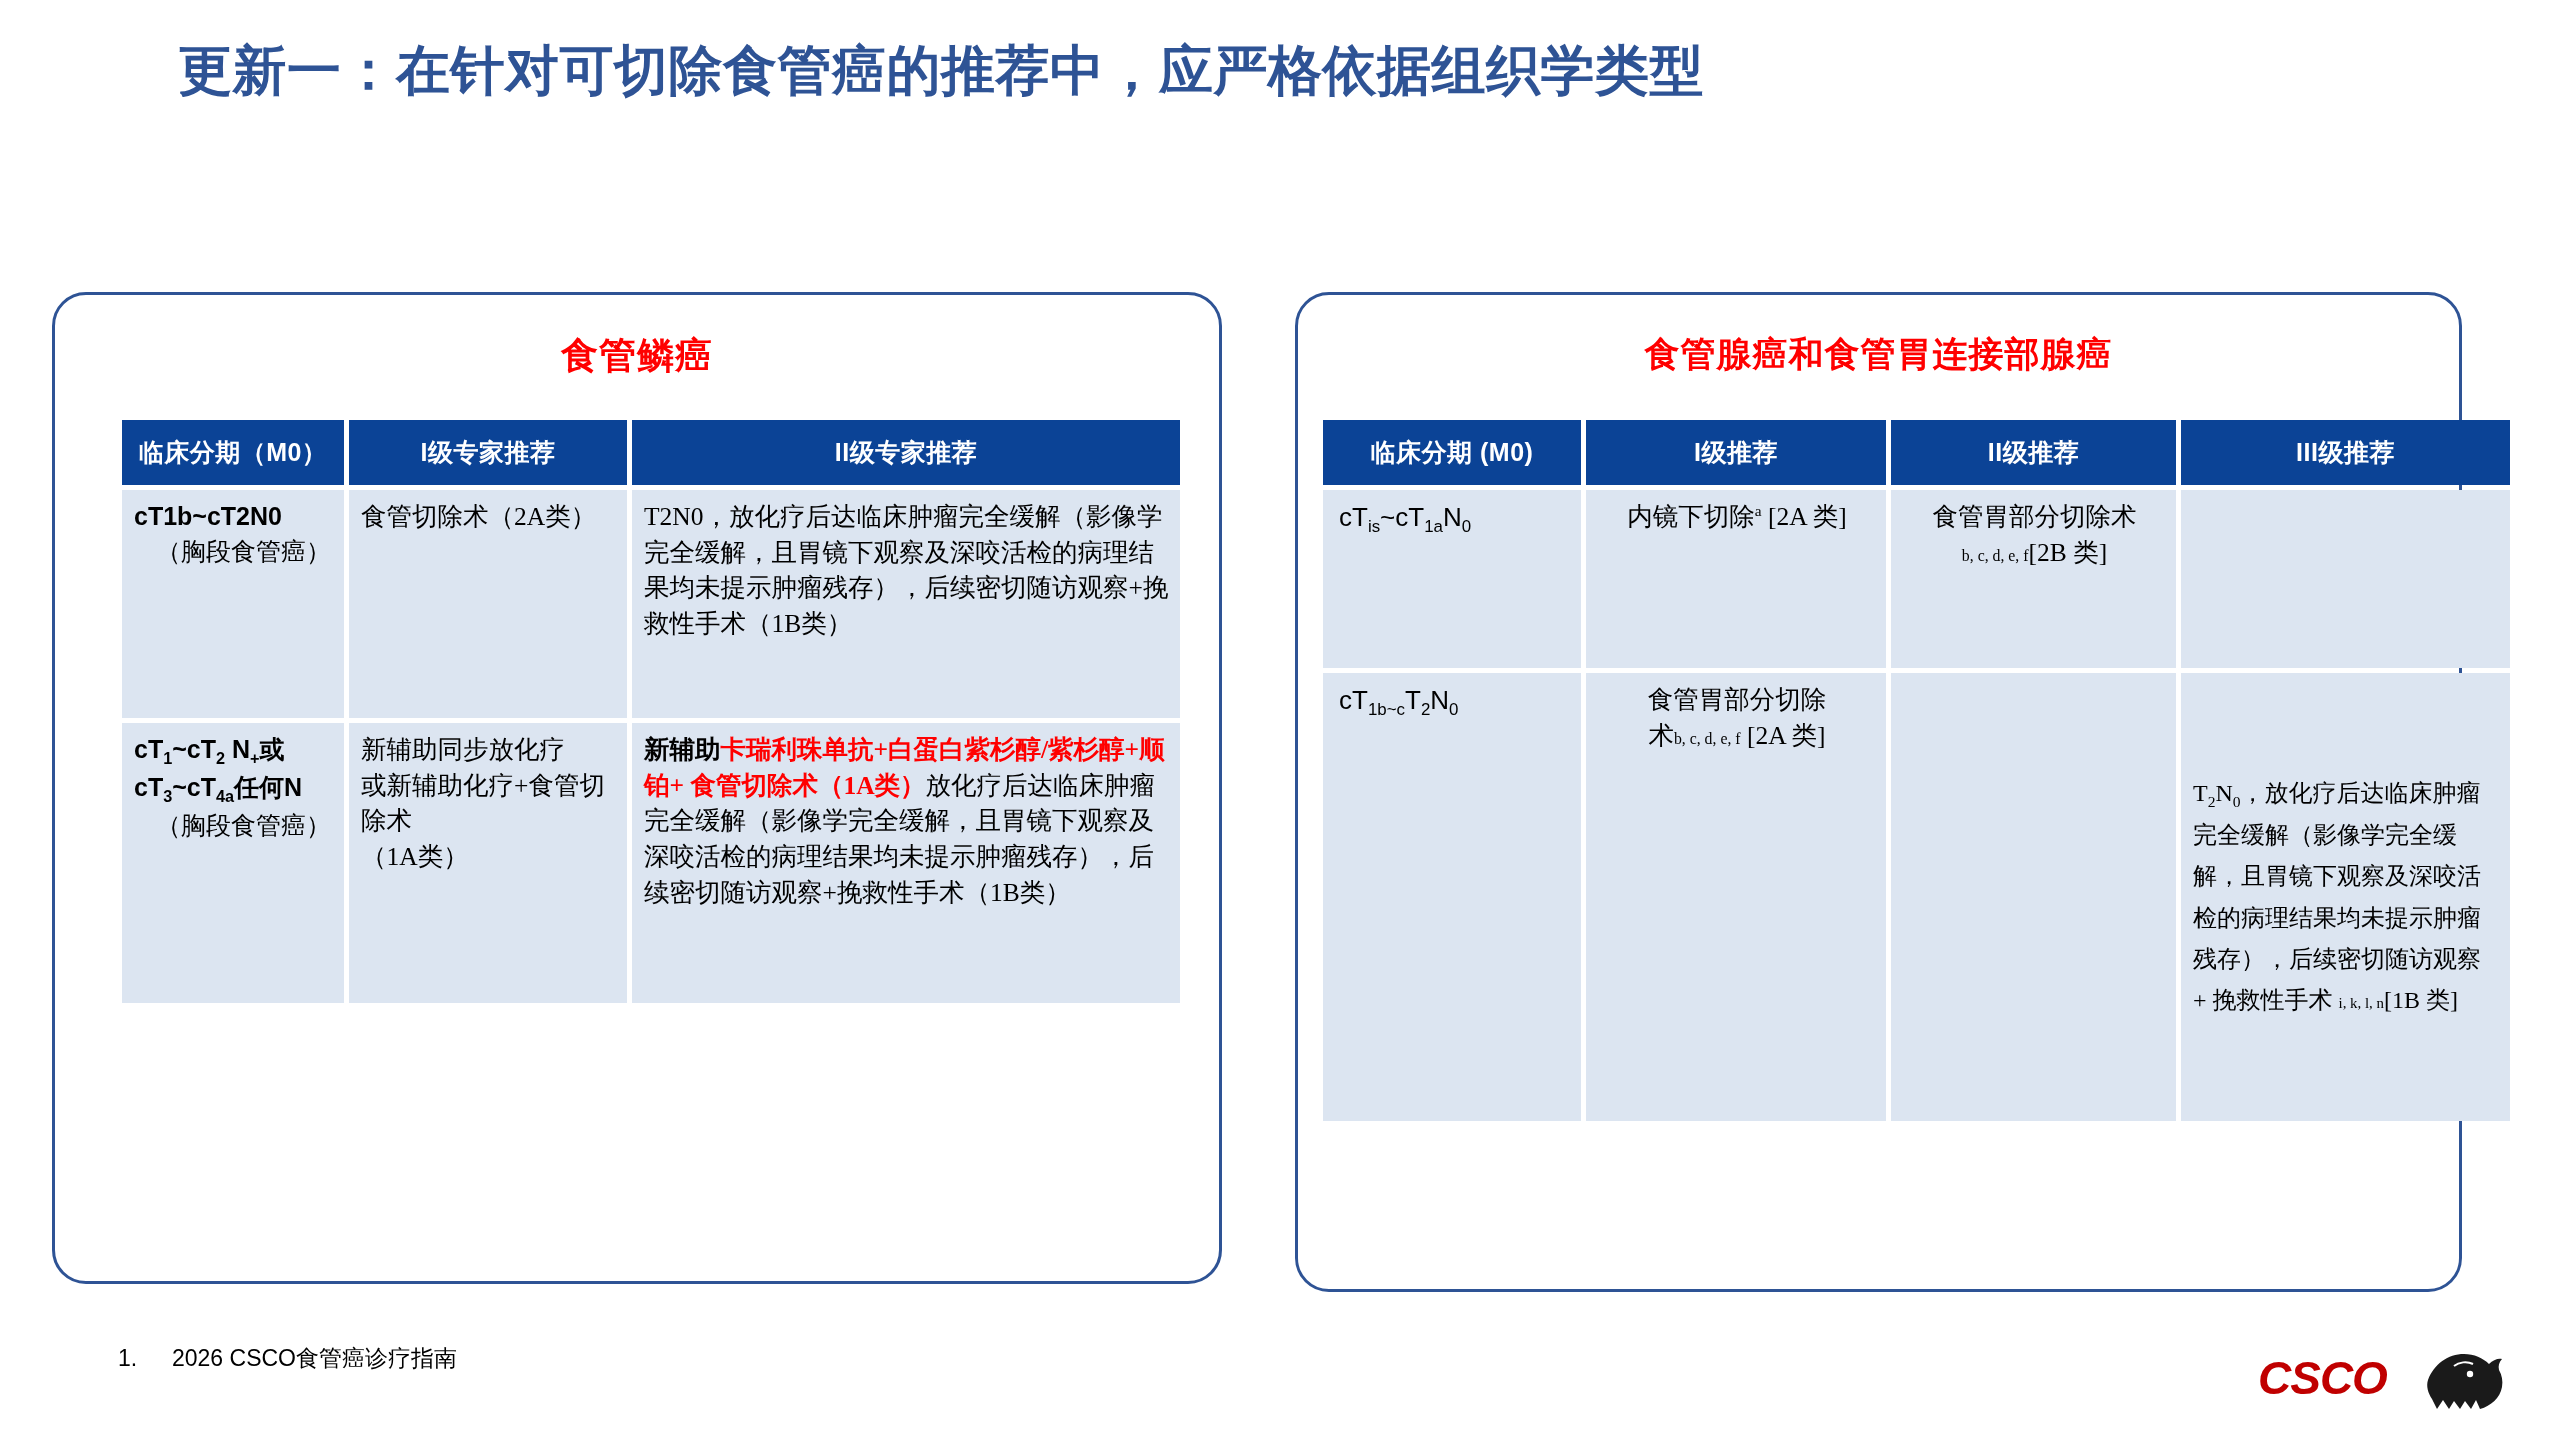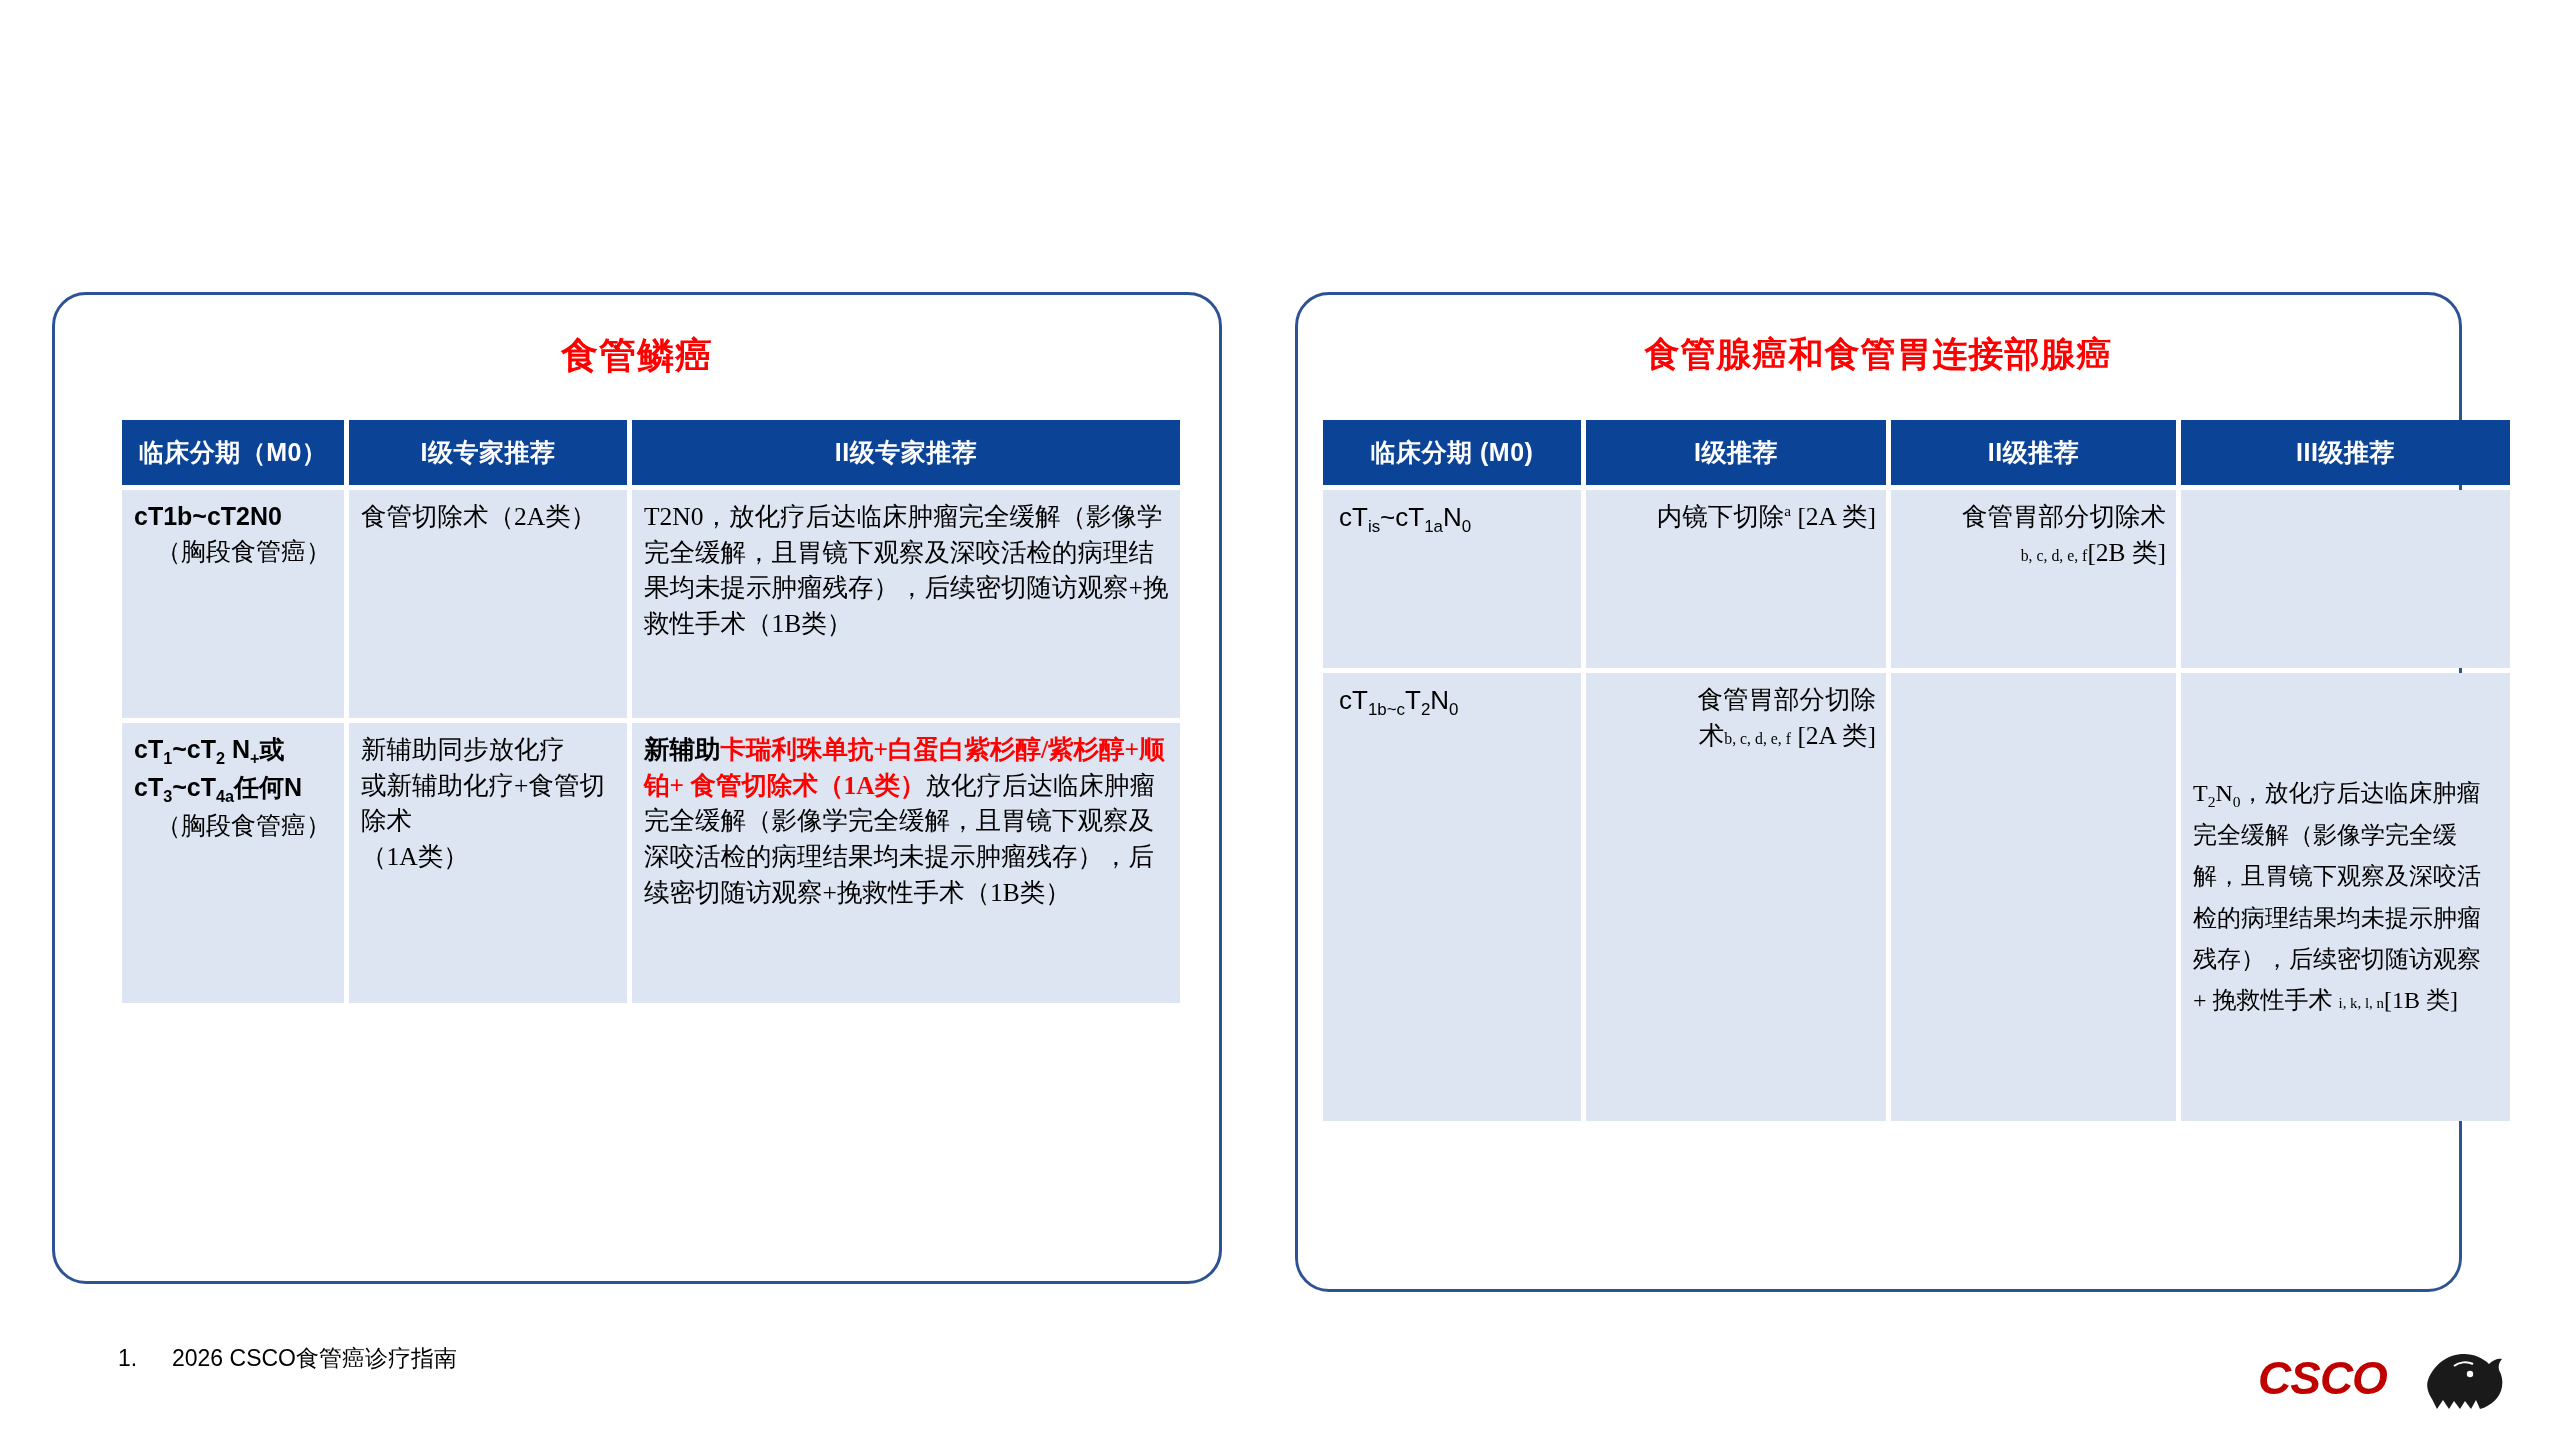--- a/index.html
+++ b/index.html
@@ -108,21 +108,21 @@
     padding: 10px 14px;
   }
   .tbl-right td.stage {
     font-family: "Liberation Sans", sans-serif;
     font-size: 26px;
     text-align: left;
     padding-left: 16px;
   }
   .tbl-right .r1 td { height: 160px; }
   .tbl-right .r2 td { height: 430px; }
-  .tbl-right td.center-txt { text-align: right; font-family: Liberation Serif, serif; }
+  .tbl-right td.center-txt { text-align: center; font-family: Liberation Serif, serif; }
   .tbl-right td.iii { vertical-align: middle; font-size: 24px; line-height: 1.72; }
   .sup-small { font-size: 0.60em; vertical-align: super; }
   .marks { font-size: 0.62em; }
 
   
   .footnote {
     position: absolute;
     left: 118px;
     top: 1343px;
     font-size: 23px;
@@ -148,20 +148,21 @@
     font-style: italic;
     font-size: 46px;
     color: #C00000;
     letter-spacing: -1px;
   }
 </style>
 </head>
 <body>
 
 <div class="slide-title">
+  <span>更新一：在针对可切除食管癌的推荐中，应严格依据组织学类型</span>
 </div>
 
 <div class="panel panel-left">
   <div class="panel-heading">食管鳞癌</div>
 
   <table class="grid tbl-left">
     <colgroup>
       <col style="width:222px">
       <col style="width:278px">
       <col style="width:548px">

